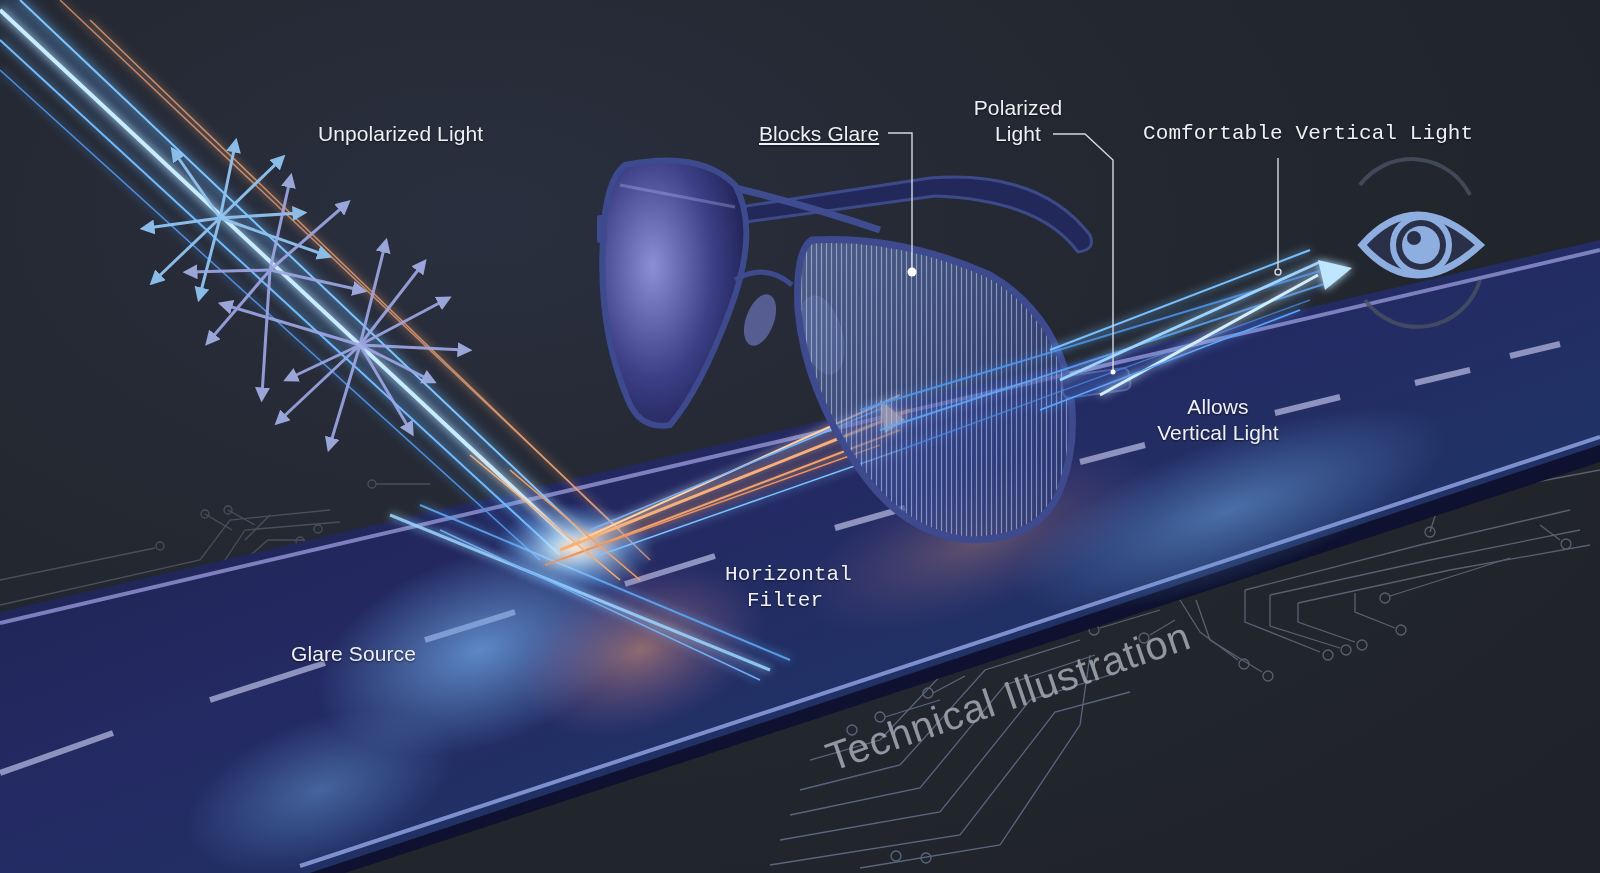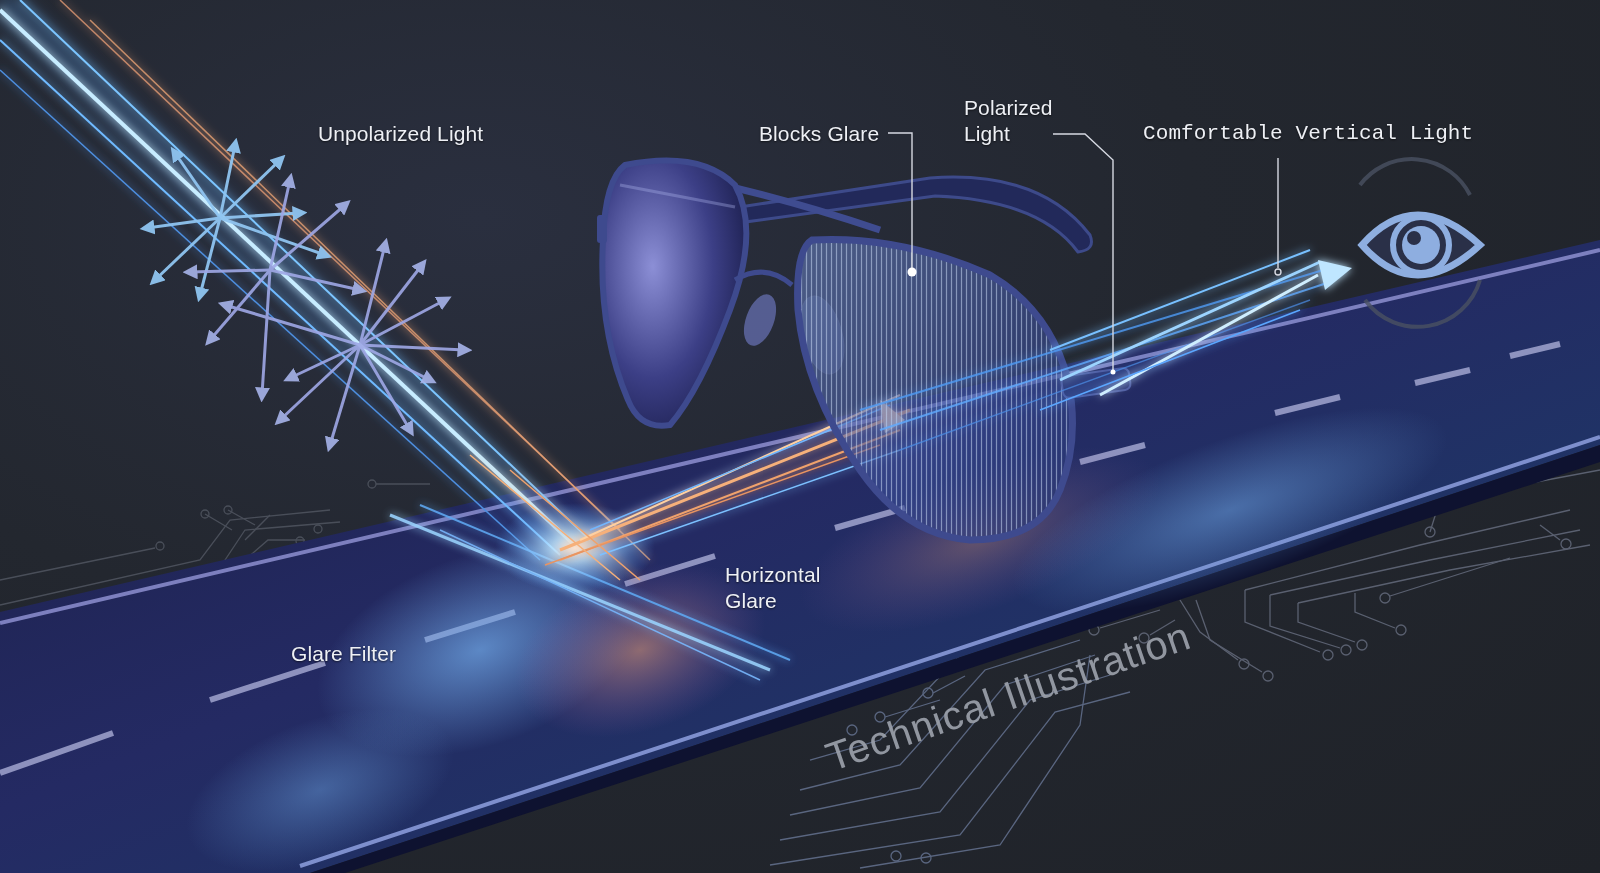--- a/index.html
+++ b/index.html
@@ -8,21 +8,21 @@
     background: radial-gradient(ellipse at 30% 25%, #2a2f3f 0%, #23272f 45%, #1f2228 100%);
     font-family: "Liberation Sans", sans-serif;
   }
   .stage { position: absolute; inset: 0; }
   svg.scene { position: absolute; left: 0; top: 0; }
   .label {
     position: absolute; color: #eef0f5; font-family: "Liberation Sans", sans-serif;
     font-size: 21px; line-height: 26px; letter-spacing: 0.1px; white-space: nowrap;
     text-shadow: 0 1px 2px rgba(0,0,0,0.6);
   }
-  .label.center { }
+  .label.center { text-align: center; }
   .watermark {
     position: absolute; left: 835px; top: 735px;
     color: #9ea3ad; font-size: 40px; letter-spacing: 1px;
     transform: rotate(-19deg); transform-origin: left bottom; white-space: nowrap;
     opacity: 0.9;
   }
 </style>
 </head>
 <body>
 
@@ -278,32 +278,36 @@
     <circle cx="912" cy="272" r="4.5" fill="#ffffff" stroke="none"></circle>
     <path d="M1053,134 L1085,134 L1113,160 L1113,372"></path>
     <circle cx="1113" cy="372" r="2.5" fill="#ffffff" stroke="none"></circle>
     <path d="M1278,158 L1278,268"></path>
     <circle cx="1278" cy="272" r="3" fill="none"></circle>
   </g>
 </svg>
 
 <div class="label" style="left:318px; top:121px;">Unpolarized Light</div>
 
-<div class="label" style="left:759px; top:121px;">Blocks Glare</div>
+<div class="label" style="left:759px; top:121px;text-decoration:underline;">Blocks Glare</div>
 
 <div class="label center" style="left:964px; top:95px; width:108px;">
   <div>Polarized</div>
   <div>Light</div>
 </div>
 
 <div class="label" style="left:1143px; top:121px;font-family:Liberation Mono, monospace;">Comfortable Vertical Light</div>
 
-
-<div class="label center" style="left:725px; top:562px; width:120px;">
+<div class="label center" style="left:1148px; top:394px; width:140px;">
+  <div>Allows</div>
+  <div>Vertical Light</div>
+</div>
+
+<div class="label center" style="left:725px; top:562px; width:120px;font-family:Liberation Mono, monospace;">
   <div>Horizontal</div>
-  <div>Glare</div>
+  <div>Filter</div>
 </div>
 
-<div class="label" style="left:291px; top:641px;">Glare Filter</div>
+<div class="label" style="left:291px; top:641px;">Glare Source</div>
 
 <div class="watermark">Technical Illustration</div>
 
 </div>
 
 </body></html>

